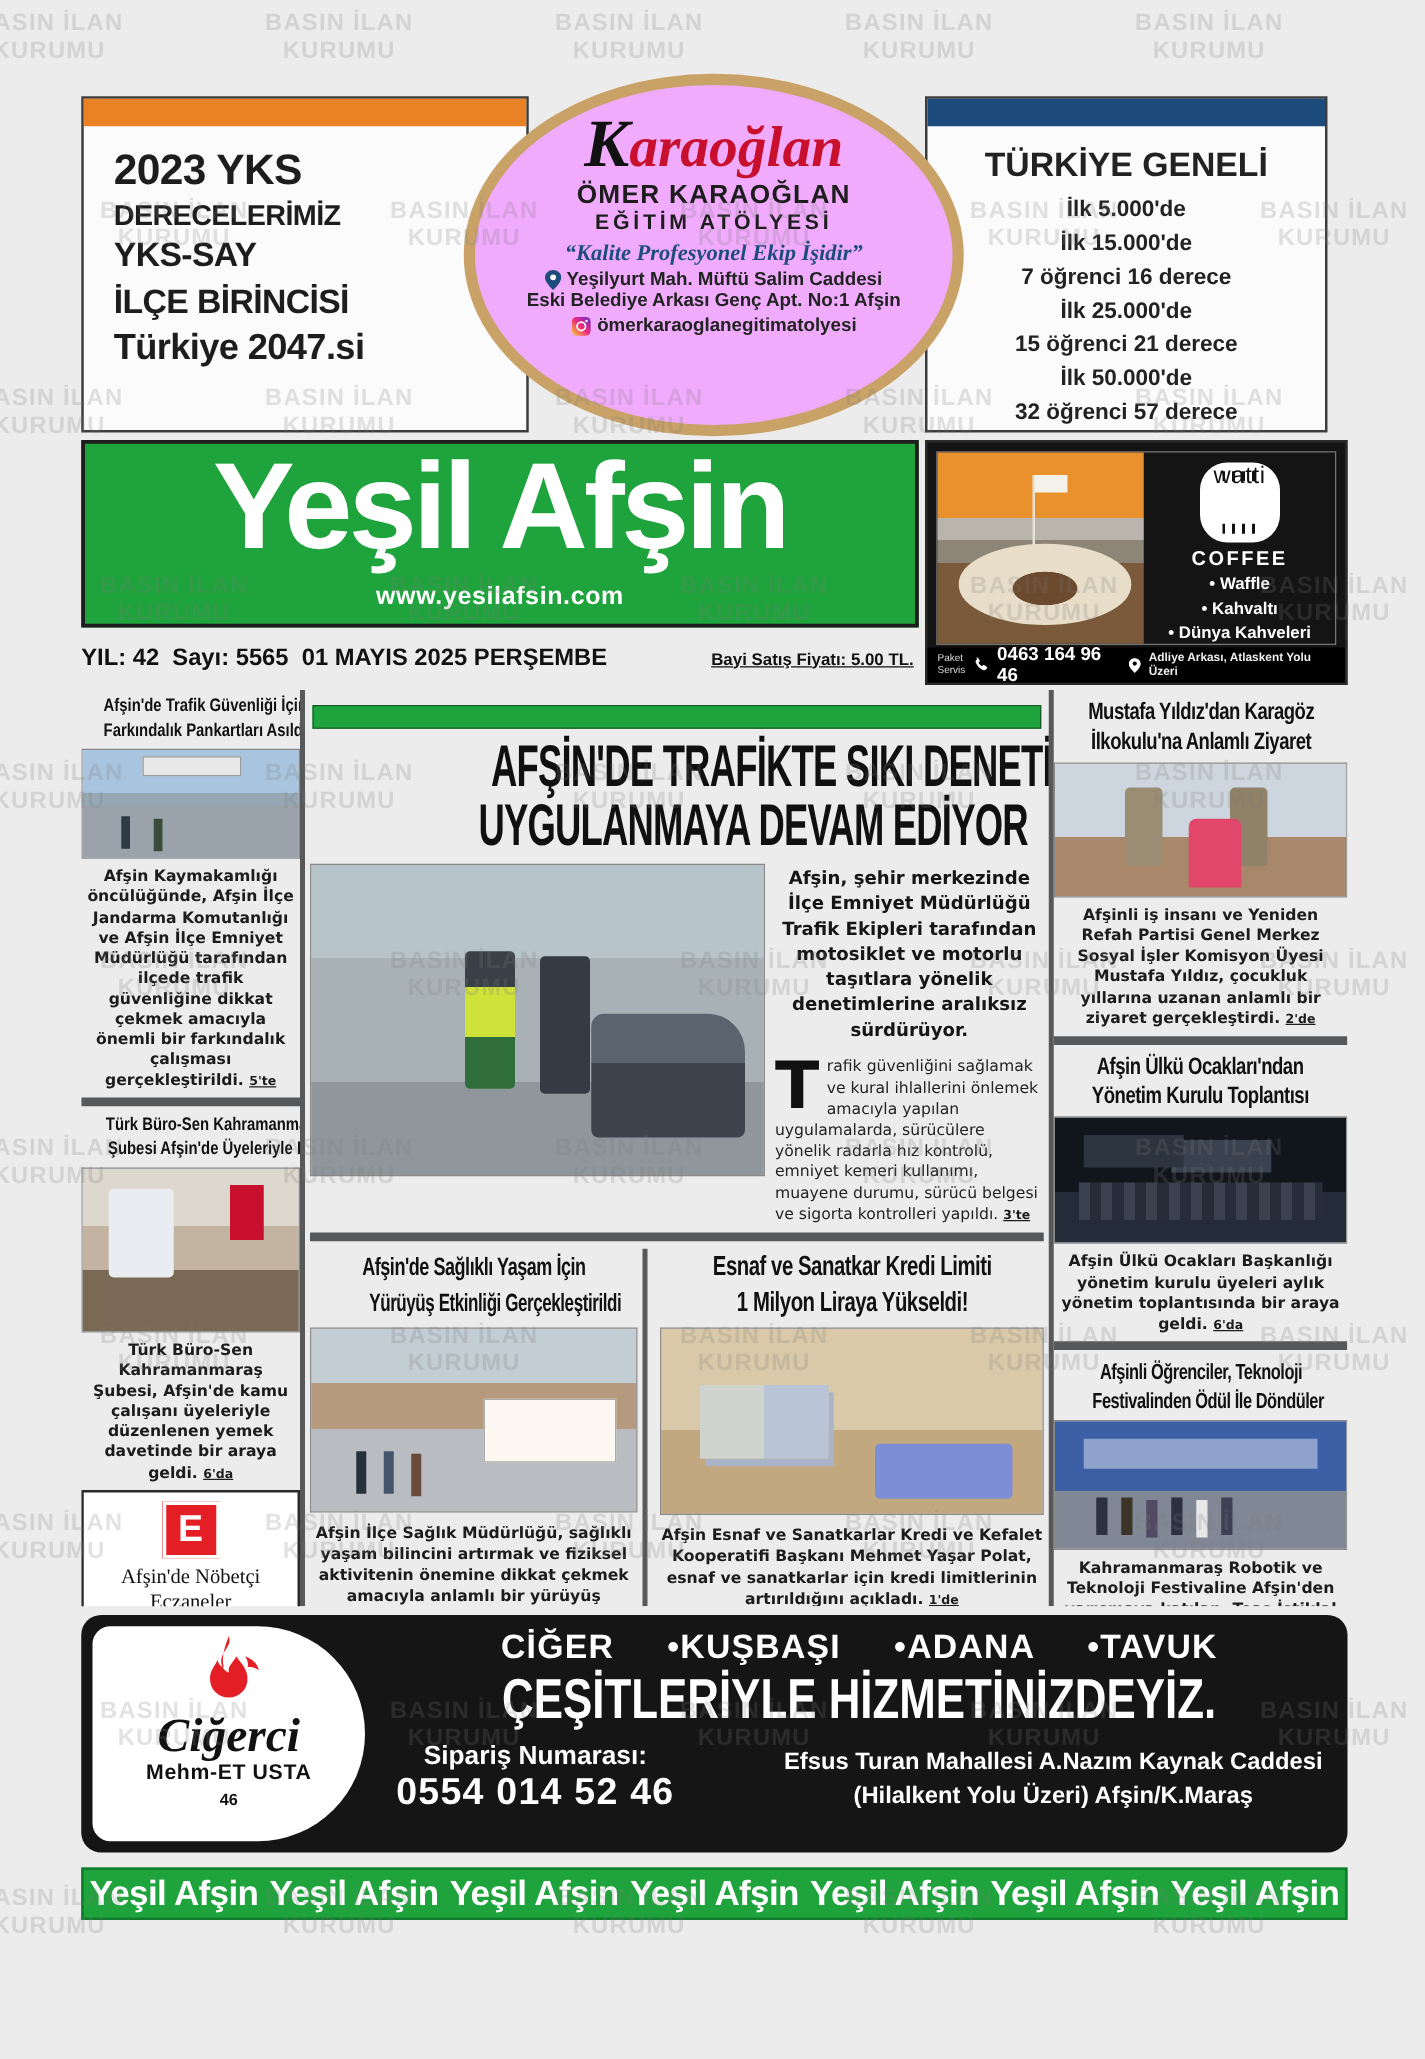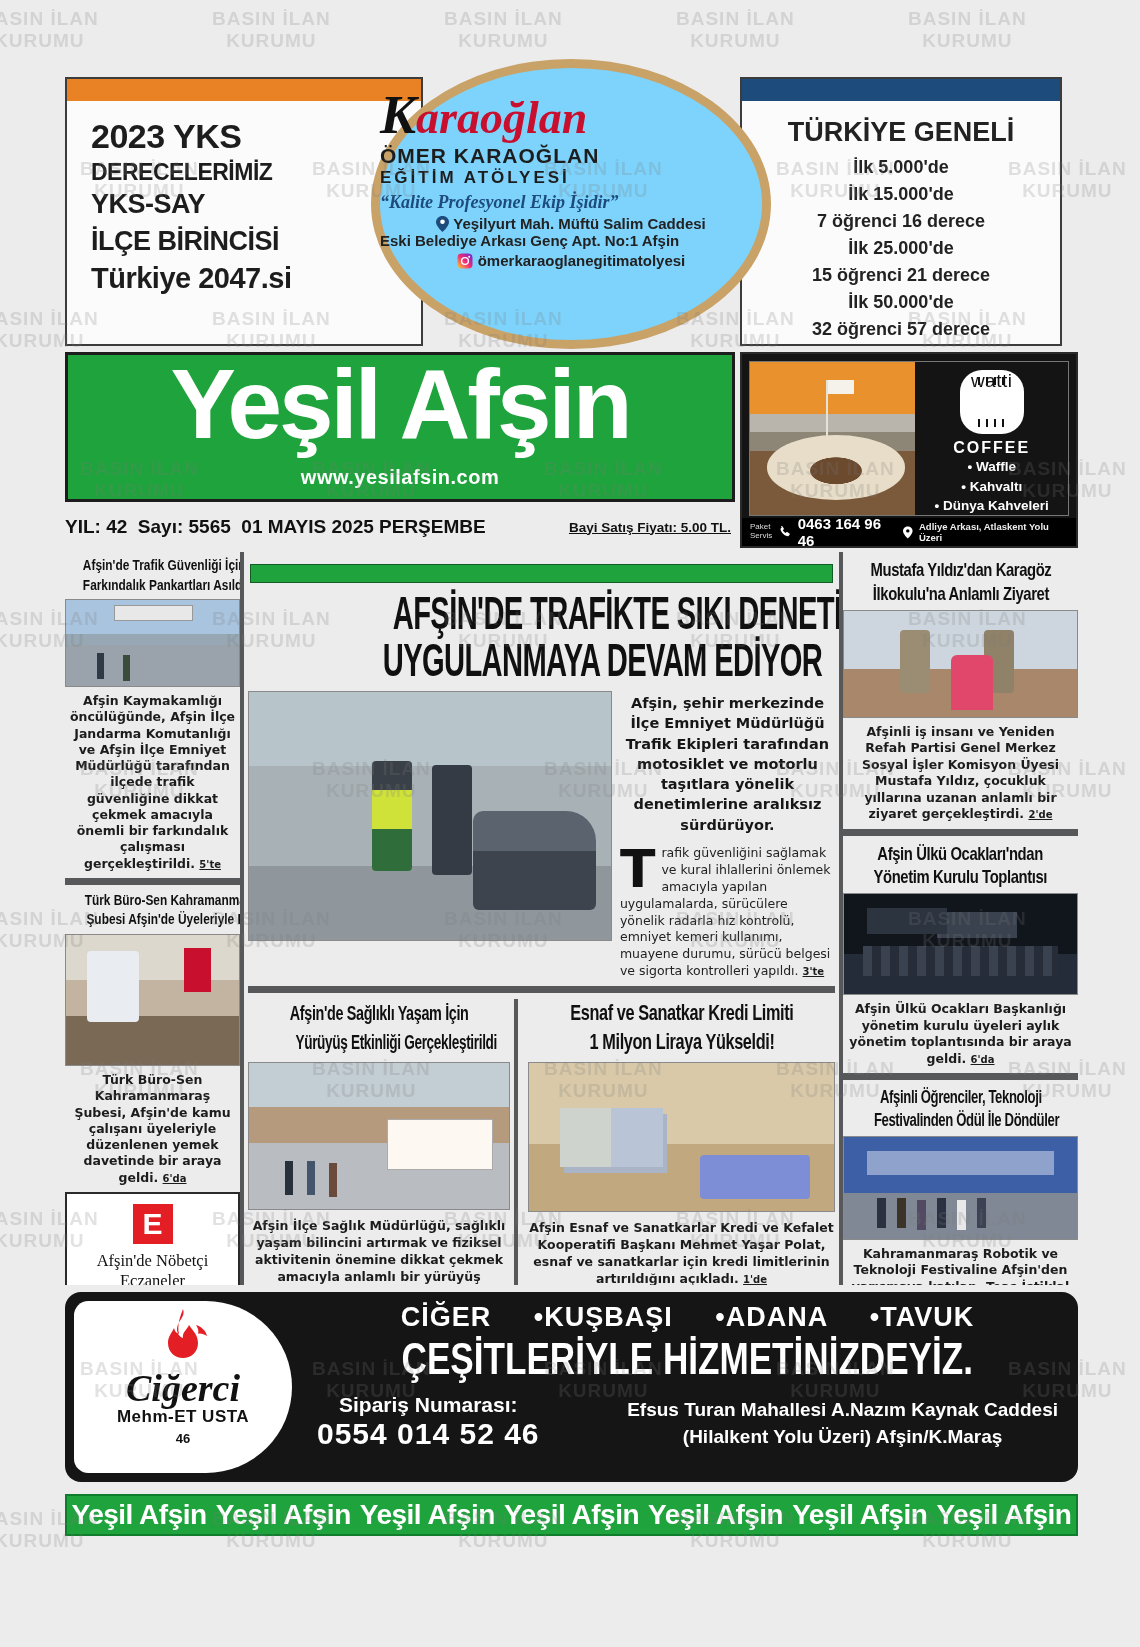--- a/index.html
+++ b/index.html
@@ -21,23 +21,23 @@
   .bar-navy{background:#1c4b7c;}
   .yks-body{padding:14px 0 0 24px;color:#1d1d1d;font-weight:bold;letter-spacing:-0.5px;}
   .yks-l1{font-size:34px;line-height:1.25;}
   .yks-l2{font-size:23px;line-height:1.25;}
   .yks-l3{font-size:27px;line-height:1.35;}
   .yks-l4{font-size:27px;line-height:1.35;}
   .yks-l5{font-size:29px;line-height:1.35;}
   .geneli{padding:16px 6px 0 6px;text-align:center;color:#222;font-weight:bold;}
   .geneli-title{font-size:27px;margin-bottom:6px;}
   .geneli-line{font-size:18px;line-height:1.5;}
-  .circle{position:absolute;left:306px;top:-6px;width:400px;height:290px;background:#7dd3fc;
+  .circle{position:absolute;left:306px;top:-6px;width:400px;height:290px;background:#f0abfc;
           border:9px solid #c9a268;border-radius:50%;box-sizing:border-box;z-index:2;
-          text-align:left;padding-top:20px;}
+          text-align:center;padding-top:20px;}
   .k-logo{font-family:"Liberation Serif",serif;font-style:italic;font-weight:bold;font-size:46px;line-height:1;}
   .k-init{color:#111;font-size:54px;}
   .k-rest{color:#c8102e;}
   .k-name{font-size:21px;font-weight:bold;color:#1d1d1d;letter-spacing:1px;margin-top:2px;}
   .k-name2{font-size:17px;font-weight:bold;color:#1d1d1d;letter-spacing:3px;}
   .k-slogan{font-family:"Liberation Serif",serif;font-style:italic;font-weight:bold;
             color:#1c4b7c;font-size:18px;margin-top:4px;}
   .k-phone{font-size:28px;font-weight:bold;color:#2b2b2b;margin-top:3px;}
   .k-addr{font-size:15px;font-weight:bold;color:#222;margin-top:2px;display:flex;align-items:center;justify-content:center;gap:4px;}
   .k-addr2{font-size:15px;font-weight:bold;color:#222;}

